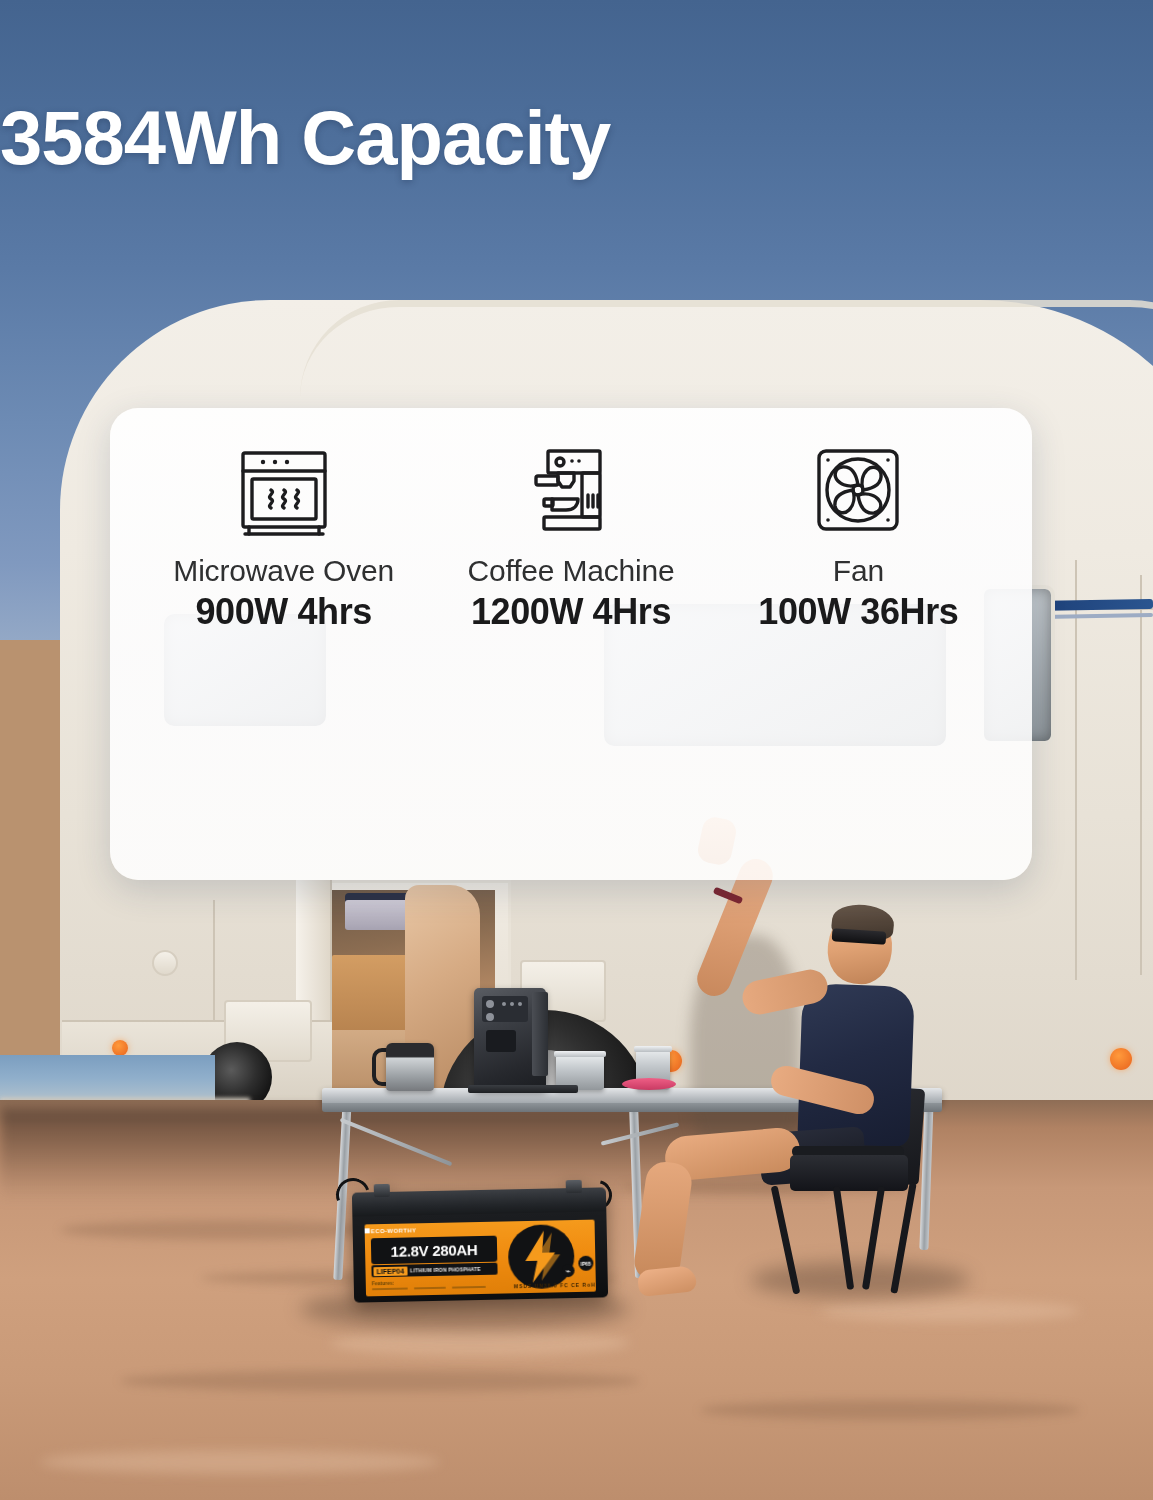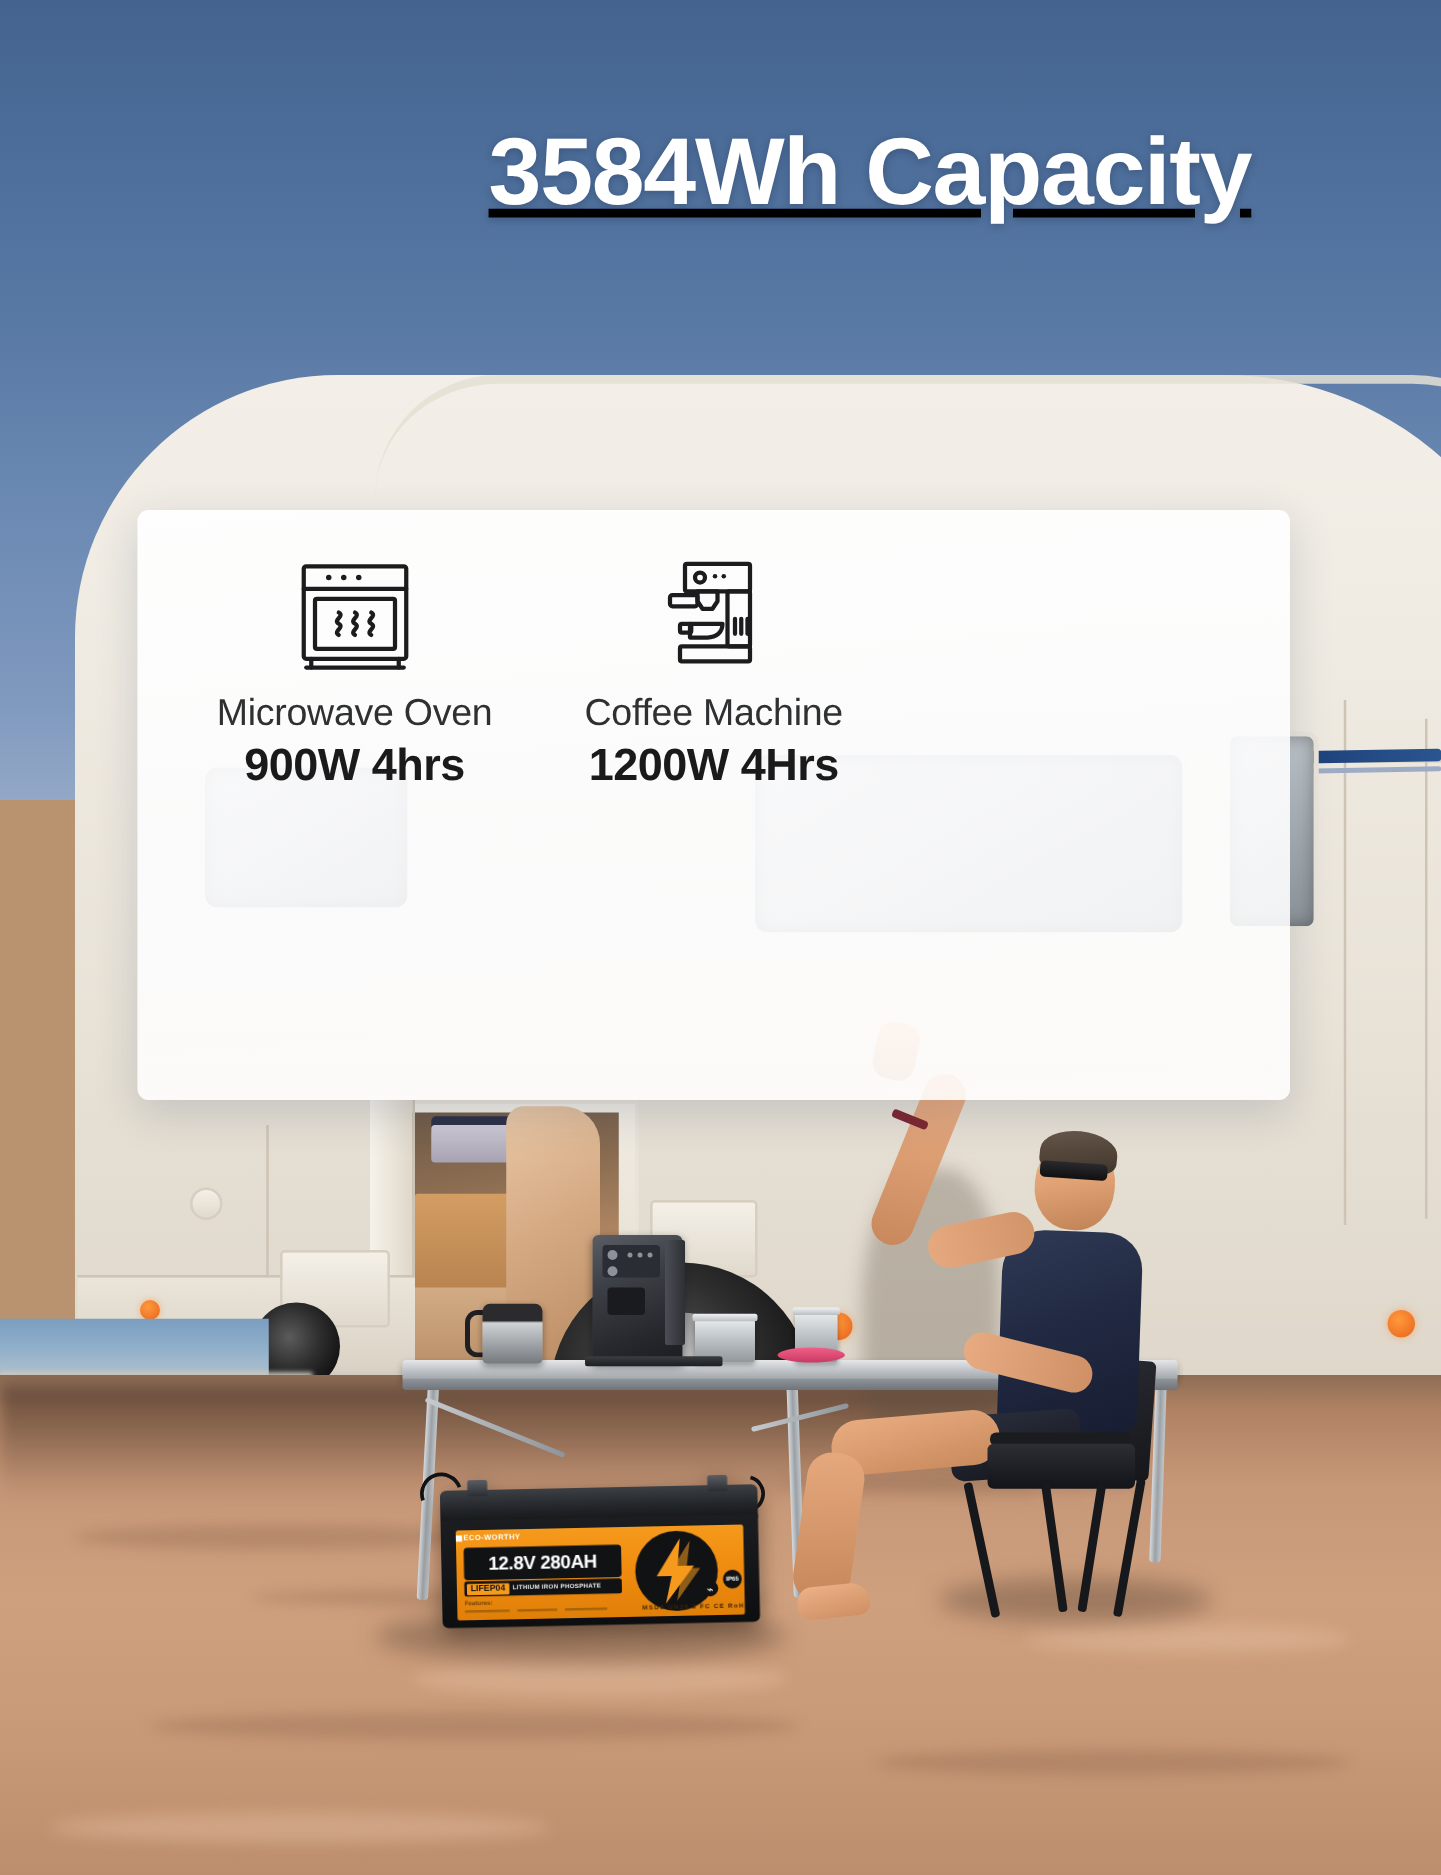--- a/index.html
+++ b/index.html
@@ -384,36 +384,36 @@
   .bat-term {
     position:absolute; width:16px; height:13px;
     background:linear-gradient(180deg,#5a5e64,#2a2d31); border-radius:2px;
   }
   .bat-cable {
     position:absolute; border:3px solid #111214; border-radius:50%;
     border-right-color:transparent; border-bottom-color:transparent;
   }
 
   
-  .headline { position:absolute; left:0; top:96px; width:1001px; text-align:right;text-decoration:underline; }
+  .headline { position:absolute; left:0; top:96px; width:1001px; text-align:left; }
   .h1-line {
     color:#ffffff; font-weight:bold; font-size:76px; line-height:84px;
     letter-spacing:-1px;
     text-shadow:0 2px 7px rgba(20,40,70,.33);
   }
   .sub {
     margin-top:14px; color:#ffffff; font-weight:bold; font-size:38px;
     letter-spacing:-.3px; text-shadow:0 2px 6px rgba(20,40,70,.3);
   }
 
   
   .card {
     position:absolute; left:110px; top:408px; width:922px; height:472px;
     background:linear-gradient(175deg, rgba(255,255,255,.93) 0%, rgba(253,253,254,.90) 45%, rgba(255,255,255,.86) 100%);
-    border-radius:9px;
+    border-radius:28px;
     box-shadow:0 10px 34px rgba(40,60,95,.18);
   }
   .grid {
     position:absolute; inset:0; display:grid;
     grid-template-columns:repeat(3,1fr); grid-template-rows:repeat(2,1fr);
     padding:26px 30px 20px 30px;
   }
   .cell { display:flex; flex-direction:column; align-items:center; justify-content:flex-start; }
   .icon-wrap { height:118px; display:flex; align-items:center; justify-content:center; }
   .icon-wrap svg { display:block; }
@@ -622,18 +622,37 @@
             <rect x="22" y="54" width="9" height="7" rx="1.5"></rect>
             <rect x="22" y="72" width="56" height="12" rx="1.5"></rect>
           </svg>
         </div>
         <div class="appliance-name">Coffee Machine</div>
         <div class="appliance-spec">1200W 4Hrs</div>
       </div>
 
 
 
+      <div class="cell">
+        <div class="icon-wrap">
+          <svg width="98" height="96" viewBox="0 0 98 96" fill="none" stroke="#1c1c1e" stroke-width="3.4" stroke-linecap="round" stroke-linejoin="round">
+            <rect x="10" y="6" width="78" height="78" rx="7"></rect>
+            <circle cx="19" cy="15" r="1.8" fill="#1c1c1e" stroke="none"></circle>
+            <circle cx="79" cy="15" r="1.8" fill="#1c1c1e" stroke="none"></circle>
+            <circle cx="19" cy="75" r="1.8" fill="#1c1c1e" stroke="none"></circle>
+            <circle cx="79" cy="75" r="1.8" fill="#1c1c1e" stroke="none"></circle>
+            <circle cx="49" cy="45" r="31"></circle>
+            <circle cx="49" cy="45" r="5"></circle>
+            <path d="M49 40 c-2 -13 -7 -19 -16 -18 c-7 1 -9 9 -4 14 c5 5 13 6 20 4 z"></path>
+            <path d="M54 45 c13 -2 19 -7 18 -16 c-1 -7 -9 -9 -14 -4 c-5 5 -6 13 -4 20 z"></path>
+            <path d="M49 50 c2 13 7 19 16 18 c7 -1 9 -9 4 -14 c-5 -5 -13 -6 -20 -4 z"></path>
+            <path d="M44 45 c-13 2 -19 7 -18 16 c1 7 9 9 14 4 c5 -5 6 -13 4 -20 z"></path>
+          </svg>
+        </div>
+        <div class="appliance-name">Fan</div>
+        <div class="appliance-spec">100W 36Hrs</div>
+      </div>
 
 
     </div>
   </div>
 
 </div>
 
 </body></html>

